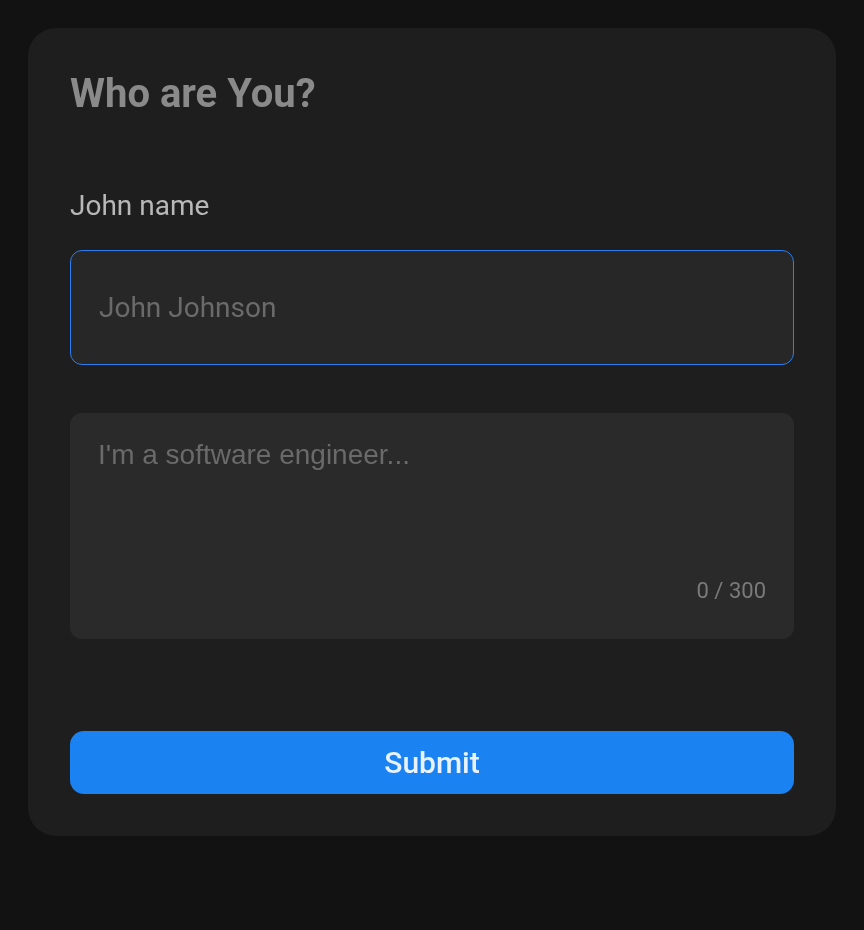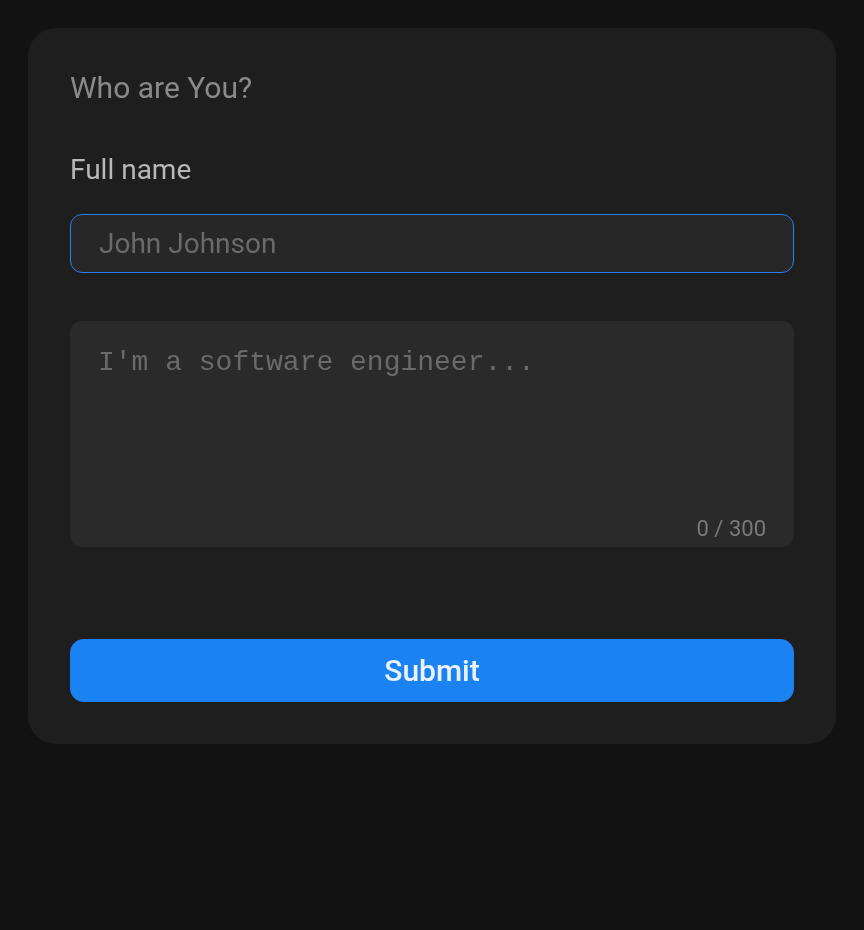--- a/index.html
+++ b/index.html
@@ -18,43 +18,43 @@
 
     .card {
       background-color: #1e1e1e;
       border-radius: 28px;
       padding: 42px;
       width: 100%;
     }
 
     .heading {
       color: #8a8a8a;
-      font-size: 30px;
-      font-weight: 400;
-      margin-bottom: 48px;
+      font-size: 40px;
+      font-weight: 700;
+      margin-bottom: 72px;
     }
 
     .field-group {
       margin-bottom: 48px;
     }
 
     .label {
       color: #b8b8b8;
       font-size: 28px;
       font-weight: 400;
       display: block;
       margin-bottom: 28px;
     }
 
     .text-input {
       width: 100%;
       background-color: #272727;
       border: 1.5px solid #2c7ef0;
       border-radius: 12px;
-      padding: 12px 28px;
+      padding: 40px 28px;
       font-size: 28px;
       color: #c4b5fd;
       outline: none;
       font-family: inherit;
     }
 
     .text-input::placeholder {
       color: #6a6a6a;
     }
 
@@ -68,30 +68,30 @@
 
     .bio-textarea {
       width: 100%;
       height: 140px;
       background: transparent;
       border: none;
       resize: none;
       font-size: 28px;
       color: #d0d0d0;
       outline: none;
-      font-family: Liberation Mono, monospace;
+      font-family: Liberation Sans, sans-serif;
     }
 
     .bio-textarea::placeholder {
       color: #6a6a6a;
     }
 
     .counter {
       position: absolute;
-      bottom: 6px;
+      bottom: 36px;
       right: 28px;
       color: #7a7a7a;
       font-size: 22px;
     }
 
     .submit-btn {
       width: 100%;
       background-color: #1b82f1;
       color: #e9f2fd;
       border: none;
@@ -104,21 +104,21 @@
       font-family: inherit;
     }
   </style>
 </head>
 <body>
 
 <div class="card">
   <h1 class="heading">Who are You?</h1>
 
   <div class="field-group">
-    <label class="label">Full name</label>
+    <label class="label">John name</label>
     <input type="text" class="text-input" placeholder="John Johnson" style="">
   </div>
 
   <div class="field-group">
     <div class="textarea-wrap">
       <textarea class="bio-textarea" placeholder="I'm a software engineer..." style=""></textarea>
       <div class="counter">0 / 300</div>
     </div>
   </div>
 

